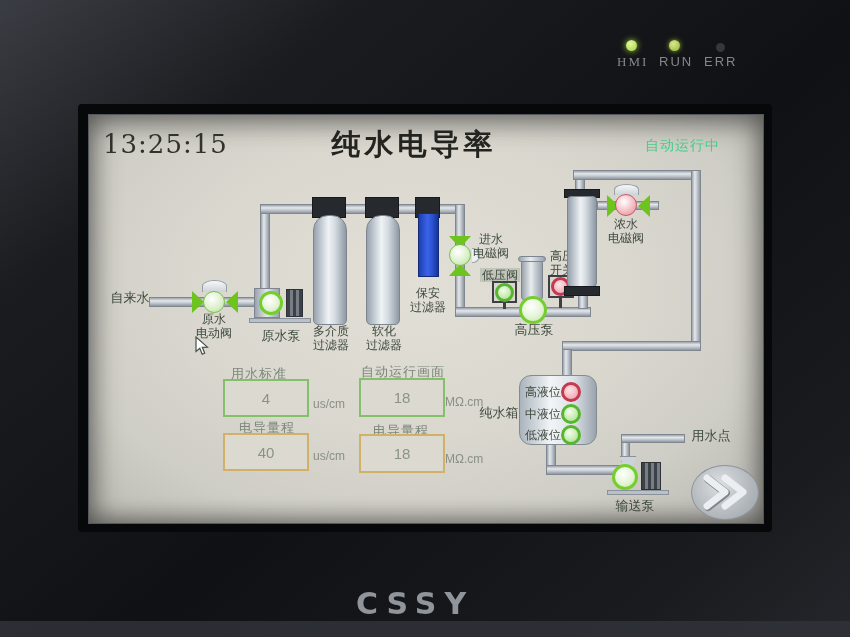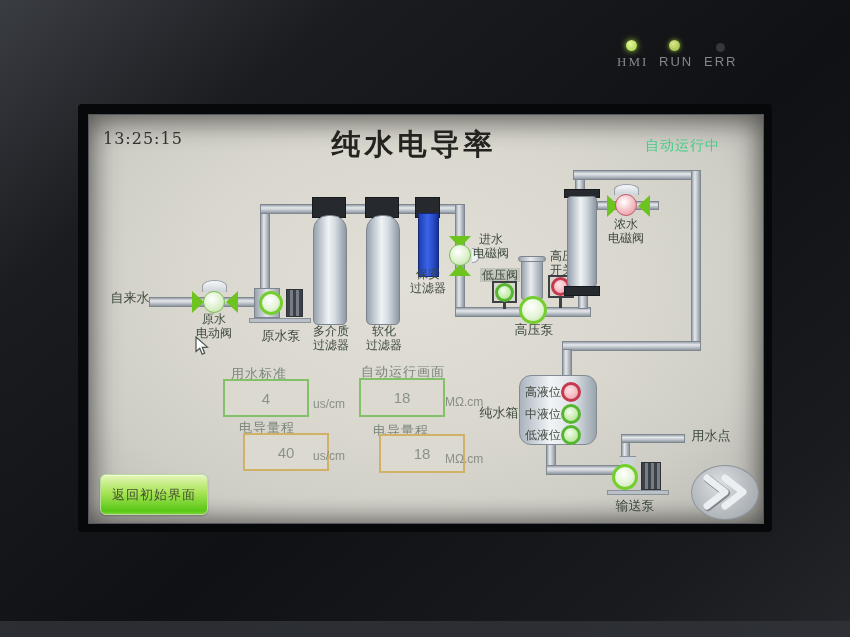--- a/index.html
+++ b/index.html
@@ -12,21 +12,21 @@
   .led-label{position:absolute;font-size:13px;letter-spacing:2px;color:#83868b;}
   .logo{position:absolute;font-family:"DejaVu Sans",sans-serif;font-weight:bold;
     font-size:30px;letter-spacing:8px;color:#90959b;}
   .bottom-strip{position:absolute;left:0;top:621px;width:850px;height:16px;background:#303238;opacity:.85;}
   .screen-frame{position:absolute;left:78px;top:104px;width:694px;height:428px;background:#070809;border-radius:4px;}
   .screen{position:absolute;left:88px;top:114px;width:674px;height:408px;border:1px solid #54575b;
     background:radial-gradient(ellipse at 48% 42%,#e1dfd6 0%,#d9d7ce 45%,#cfcec6 72%,#b7b6af 100%);
     box-shadow:inset 0 14px 22px rgba(0,0,0,.26),inset 0 -10px 18px rgba(0,0,0,.2),
       inset 14px 0 22px rgba(0,0,0,.18),inset -14px 0 22px rgba(0,0,0,.18);}
   
-  .time{position:absolute;left:14px;top:14px;font-family:"DejaVu Serif",serif;font-size:16px;
+  .time{position:absolute;left:14px;top:14px;font-family:"DejaVu Serif",serif;font-size:26px;
     letter-spacing:1px;color:#32322d;}
   .title{position:absolute;left:206px;top:10px;width:238px;text-align:center;
     font-family:"DejaVu Serif",serif;font-weight:bold;font-size:29px;letter-spacing:4px;color:#23231f;}
   .status{position:absolute;left:556px;top:22px;width:118px;font-size:14px;color:#43cd88;letter-spacing:1px;}
   .lbl{position:absolute;font-size:12px;color:#3d483d;line-height:1.18;text-align:center;white-space:pre-line;}
   .lbl13{font-size:13px;}
   
   .ph{position:absolute;height:10px;border:1px solid #7f8791;box-sizing:border-box;
     background:linear-gradient(180deg,#9aa2ab,#e4e8eb 35%,#c4cad0 62%,#8e969f);}
   .pv{position:absolute;width:10px;border:1px solid #7f8791;box-sizing:border-box;
@@ -70,21 +70,21 @@
   .motor{position:absolute;border:1px solid #2e3237;box-sizing:border-box;
     background:repeating-linear-gradient(90deg,#3c4147 0 3px,#767d85 3px 6px);}
   .base{position:absolute;background:#b9c0c7;border:1px solid #8a9199;box-sizing:border-box;}
   .funnel{position:absolute;background:#cdd3d8;border:1px solid #8a9199;
     clip-path:polygon(12% 0,88% 0,66% 100%,34% 100%);}
   
   .readlbl{position:absolute;font-size:13px;color:#7c877c;letter-spacing:1px;}
   .readbox{position:absolute;background:#dcdad0;box-sizing:border-box;display:flex;
     align-items:center;justify-content:center;font-size:15px;color:#8b9288;}
   .readbox.green{border:2px solid #82c06a;}
-  .readbox.yellow{border:2px solid #d0b167;margin-left:20px;}
+  .readbox.yellow{border:2px solid #d0b167;}
   .readunit{position:absolute;font-size:12px;color:#8a9086;}
   .lp-tag{background:#c2c5ba;padding:0 2px;}
   
   .btn-back{position:absolute;border-radius:6px;border:1px solid #b9db9c;cursor:pointer;
     background:linear-gradient(180deg,#e3f6b8,#a9e457 45%,#58c715 92%,#7ad33a);
     box-shadow:0 1px 2px rgba(0,0,0,.25), inset 0 1px 0 #f2fcd9;
     display:flex;align-items:center;justify-content:center;
     font-size:13px;color:#44522e;letter-spacing:1px;}
   .btn-next{position:absolute;border-radius:50%;cursor:pointer;border:1px solid #8d949b;
     background:radial-gradient(circle at 42% 35%,#dcdfe2,#b3b8bd 60%,#9ba1a7);
@@ -96,20 +96,21 @@
 
 <div class="photo">
 
   <div class="led-dot" style="left:626px;top:40px;background:radial-gradient(circle at 40% 35%,#e5f7a0,#9fd23c);box-shadow:0 0 6px #9fd23c;"></div>
   <div class="led-dot" style="left:669px;top:40px;background:radial-gradient(circle at 40% 35%,#d9e88c,#93b637);box-shadow:0 0 5px #8fb335;"></div>
   <div class="led-dot" style="left:716px;top:43px;width:9px;height:9px;background:#35383a;"></div>
   <div class="led-label" style="left:617px;top:54px;font-family:Liberation Serif, serif;">HMI</div>
   <div class="led-label" style="left:659px;top:54px;">RUN</div>
   <div class="led-label" style="left:704px;top:54px;">ERR</div>
 
+  <div class="logo" style="left:356px;top:586px;">CSSY</div>
   <div class="bottom-strip"></div>
 
   <div class="screen-frame"></div>
 
   <div class="screen">
 
     <div class="time">13:25:15</div>
     <div class="title">纯水电导率</div>
     <div class="status">自动运行中</div>
 
@@ -133,21 +134,21 @@
     <div class="blk" style="left:223px;top:82px;width:34px;height:21px;"></div>
     <div class="blk" style="left:276px;top:82px;width:34px;height:21px;"></div>
     <div class="blk" style="left:326px;top:82px;width:25px;height:21px;"></div>
     <div class="tank" style="left:224px;top:100px;width:34px;height:110px;"></div>
     <div class="tank" style="left:277px;top:100px;width:34px;height:110px;"></div>
     <div class="bluecol" style="left:329px;top:98px;width:21px;height:64px;"></div>
     <div class="lbl" style="left:220px;top:209px;width:44px;">多介质
 过滤器</div>
     <div class="lbl" style="left:273px;top:209px;width:44px;">软化
 过滤器</div>
-    <div class="lbl" style="left:316px;top:152px;width:46px;">保安
+    <div class="lbl" style="left:316px;top:171px;width:46px;">保安
 过滤器</div>
 
     <div class="lbl lbl13" style="left:18px;top:176px;width:46px;font-family:Liberation Mono, monospace;">自来水</div>
     <div class="dome" style="left:113px;top:165px;width:25px;height:12px;"></div>
     <div class="wR" style="left:103px;top:176px;"></div>
     <div class="wL" style="left:137px;top:176px;"></div>
     <div class="ball" style="left:114px;top:176px;width:22px;height:22px;"></div>
     <div class="lbl" style="left:100px;top:197px;width:50px;">原水
 电动阀</div>
 
@@ -228,23 +229,20 @@
       <span>40</span>
       </div>
     <div class="readunit" style="left:224px;top:334px;">us/cm</div>
 
     <div class="readlbl" style="left:284px;top:307px;">电导量程</div>
     <div class="readbox yellow" style="left:270px;top:319px;width:86px;height:39px;">
       <span>18</span>
       </div>
     <div class="readunit" style="left:356px;top:337px;">MΩ.cm</div>
 
-    <div class="btn-back" style="left:11px;top:359px;width:106px;height:39px;">
-      <span>返回初始界面</span>
-      </div>
     <div class="btn-next" style="left:602px;top:350px;width:66px;height:53px;">
       <svg width="46" height="38" viewBox="0 0 46 38">
         <path d="M6 5 L24 19 L6 33" fill="none" stroke="#7e858c" stroke-width="8" stroke-linejoin="round" stroke-linecap="round"></path>
         <path d="M5 4 L23 18 L5 32" fill="none" stroke="#eceff1" stroke-width="7" stroke-linejoin="round" stroke-linecap="round"></path>
         <path d="M23 4 L41 18 L23 32" fill="none" stroke="#eceff1" stroke-width="7" stroke-linejoin="round" stroke-linecap="round"></path>
       </svg>
     </div>
 
   </div>
 </div>

